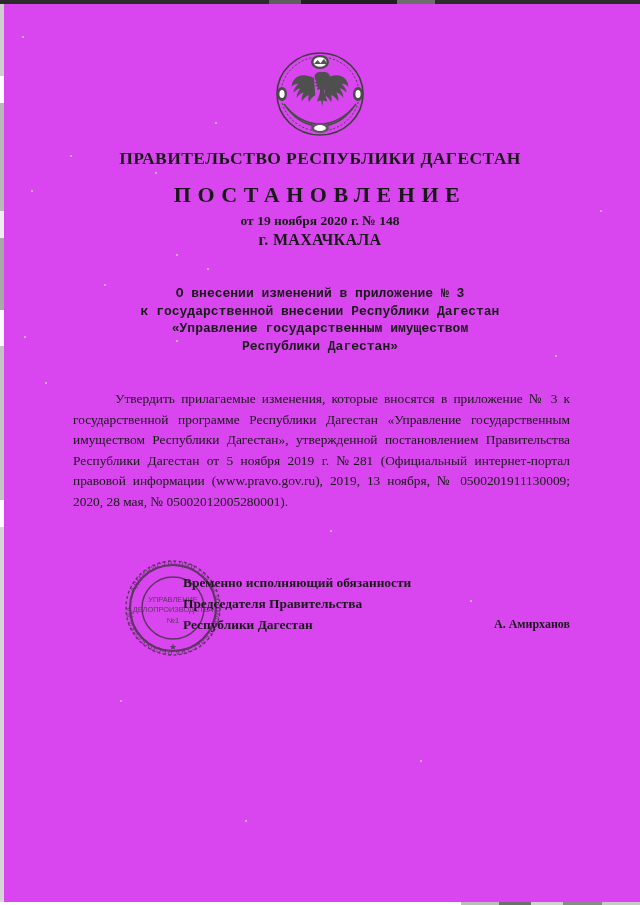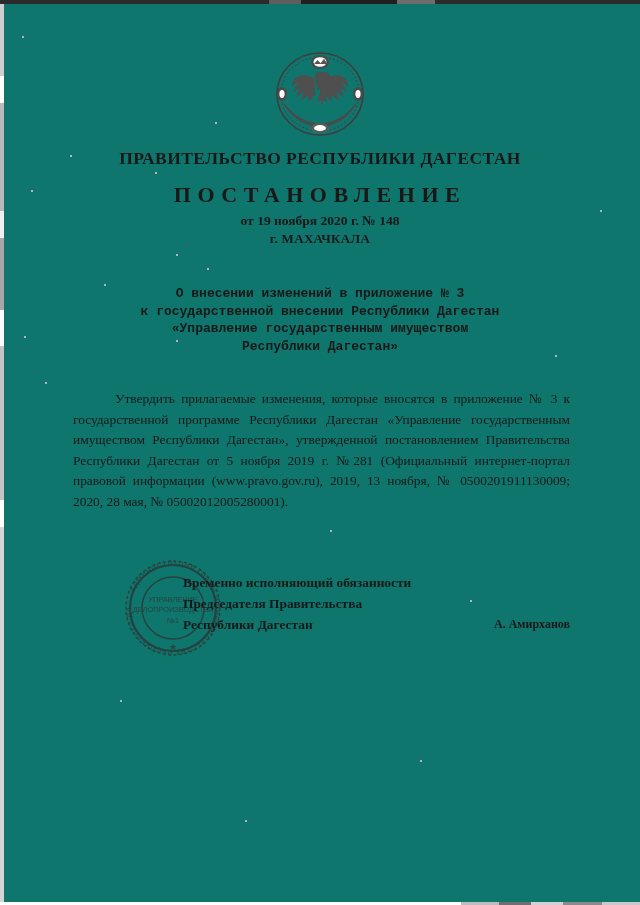--- a/index.html
+++ b/index.html
@@ -13,21 +13,21 @@
     font-family: "Liberation Serif", "DejaVu Serif", serif;
     color: #181818;
     position: relative;
     overflow: hidden;
   }
 
   
   #scan-page {
     position: absolute;
     inset: 0;
-    background: #0f766e;
+    background: #d946ef;
     padding-left: 14px;
   }
   #edge-top {
     position: absolute;
     top: 0; left: 0;
     width: 640px; height: 4px;
     background: linear-gradient(90deg,#2b2b2b 0 42%,#5e5e5e 42% 47%,#1f1f1f 47% 62%,#6d6d6d 62% 68%,#2b2b2b 68% 100%);
   }
   #edge-left {
     position: absolute;
@@ -86,21 +86,21 @@
     text-align: center;
     font-size: 13.5px;
     font-weight: bold;
   }
   #doc-city {
     position: absolute;
     top: 231px;
     left: 0;
     width: 640px;
     text-align: center;
-    font-size: 13px;
+    font-size: 16px;
     font-weight: bold;
     letter-spacing: 0.3px;
   }
 
   
   #subject {
     position: absolute;
     top: 285px;
     left: 80px;
     width: 480px;

